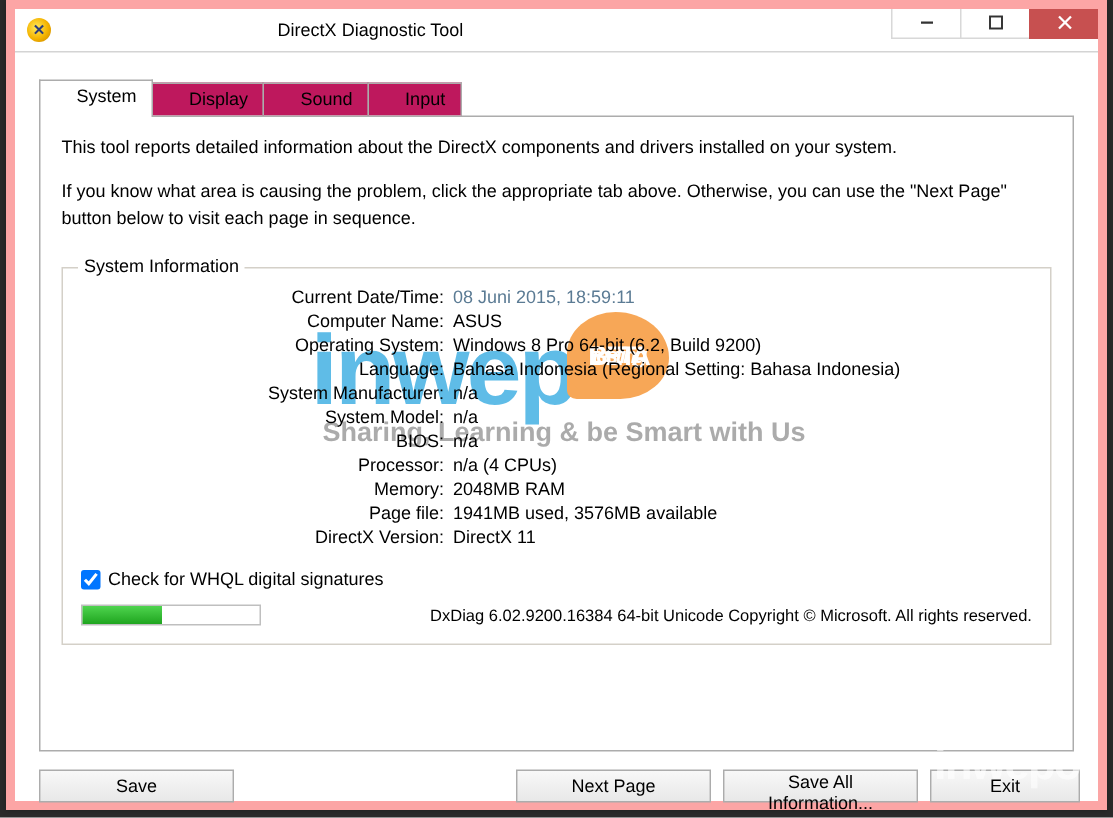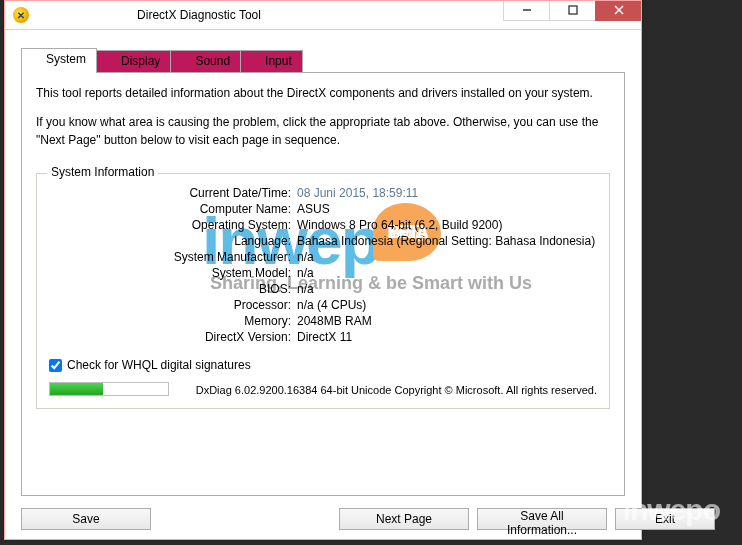--- a/index.html
+++ b/index.html
@@ -8,24 +8,24 @@
     font-size: 12px;
     background: #2a2a2a;
     width: 742px;
     height: 545px;
     overflow: hidden;
   }
   .window {
     position: absolute;
     left: 4px;
     top: 0;
-    width: 638px;
+    width: 734px;
     height: 540px;
     background: #fff;
-    border: 1px solid #fca5a5;
+    border: 6px solid #fca5a5;
     box-shadow: 0 0 4px rgba(0,0,0,0.3);
   }
   .titlebar {
     height: 29px;
     background: #fff;
     display: flex;
     align-items: center;
     border-bottom: 1px solid #d4d4d4;
     position: relative;
   }
@@ -341,20 +341,24 @@
         </div>
         <div class="info-row">
           <div class="info-label">Processor:</div>
           <div class="info-value">n/a (4 CPUs)</div>
         </div>
         <div class="info-row">
           <div class="info-label">Memory:</div>
           <div class="info-value">2048MB RAM</div>
         </div>
         <div class="info-row">
+          <div class="info-label">Page file:</div>
+          <div class="info-value">1941MB used, 3576MB available</div>
+        </div>
+        <div class="info-row">
           <div class="info-label">DirectX Version:</div>
           <div class="info-value">DirectX 11</div>
         </div>
 
         <div class="chk-row">
           <input type="checkbox" checked="" style="">
           <span>Check for WHQL digital signatures</span>
         </div>
 
         <div class="footer-row">

